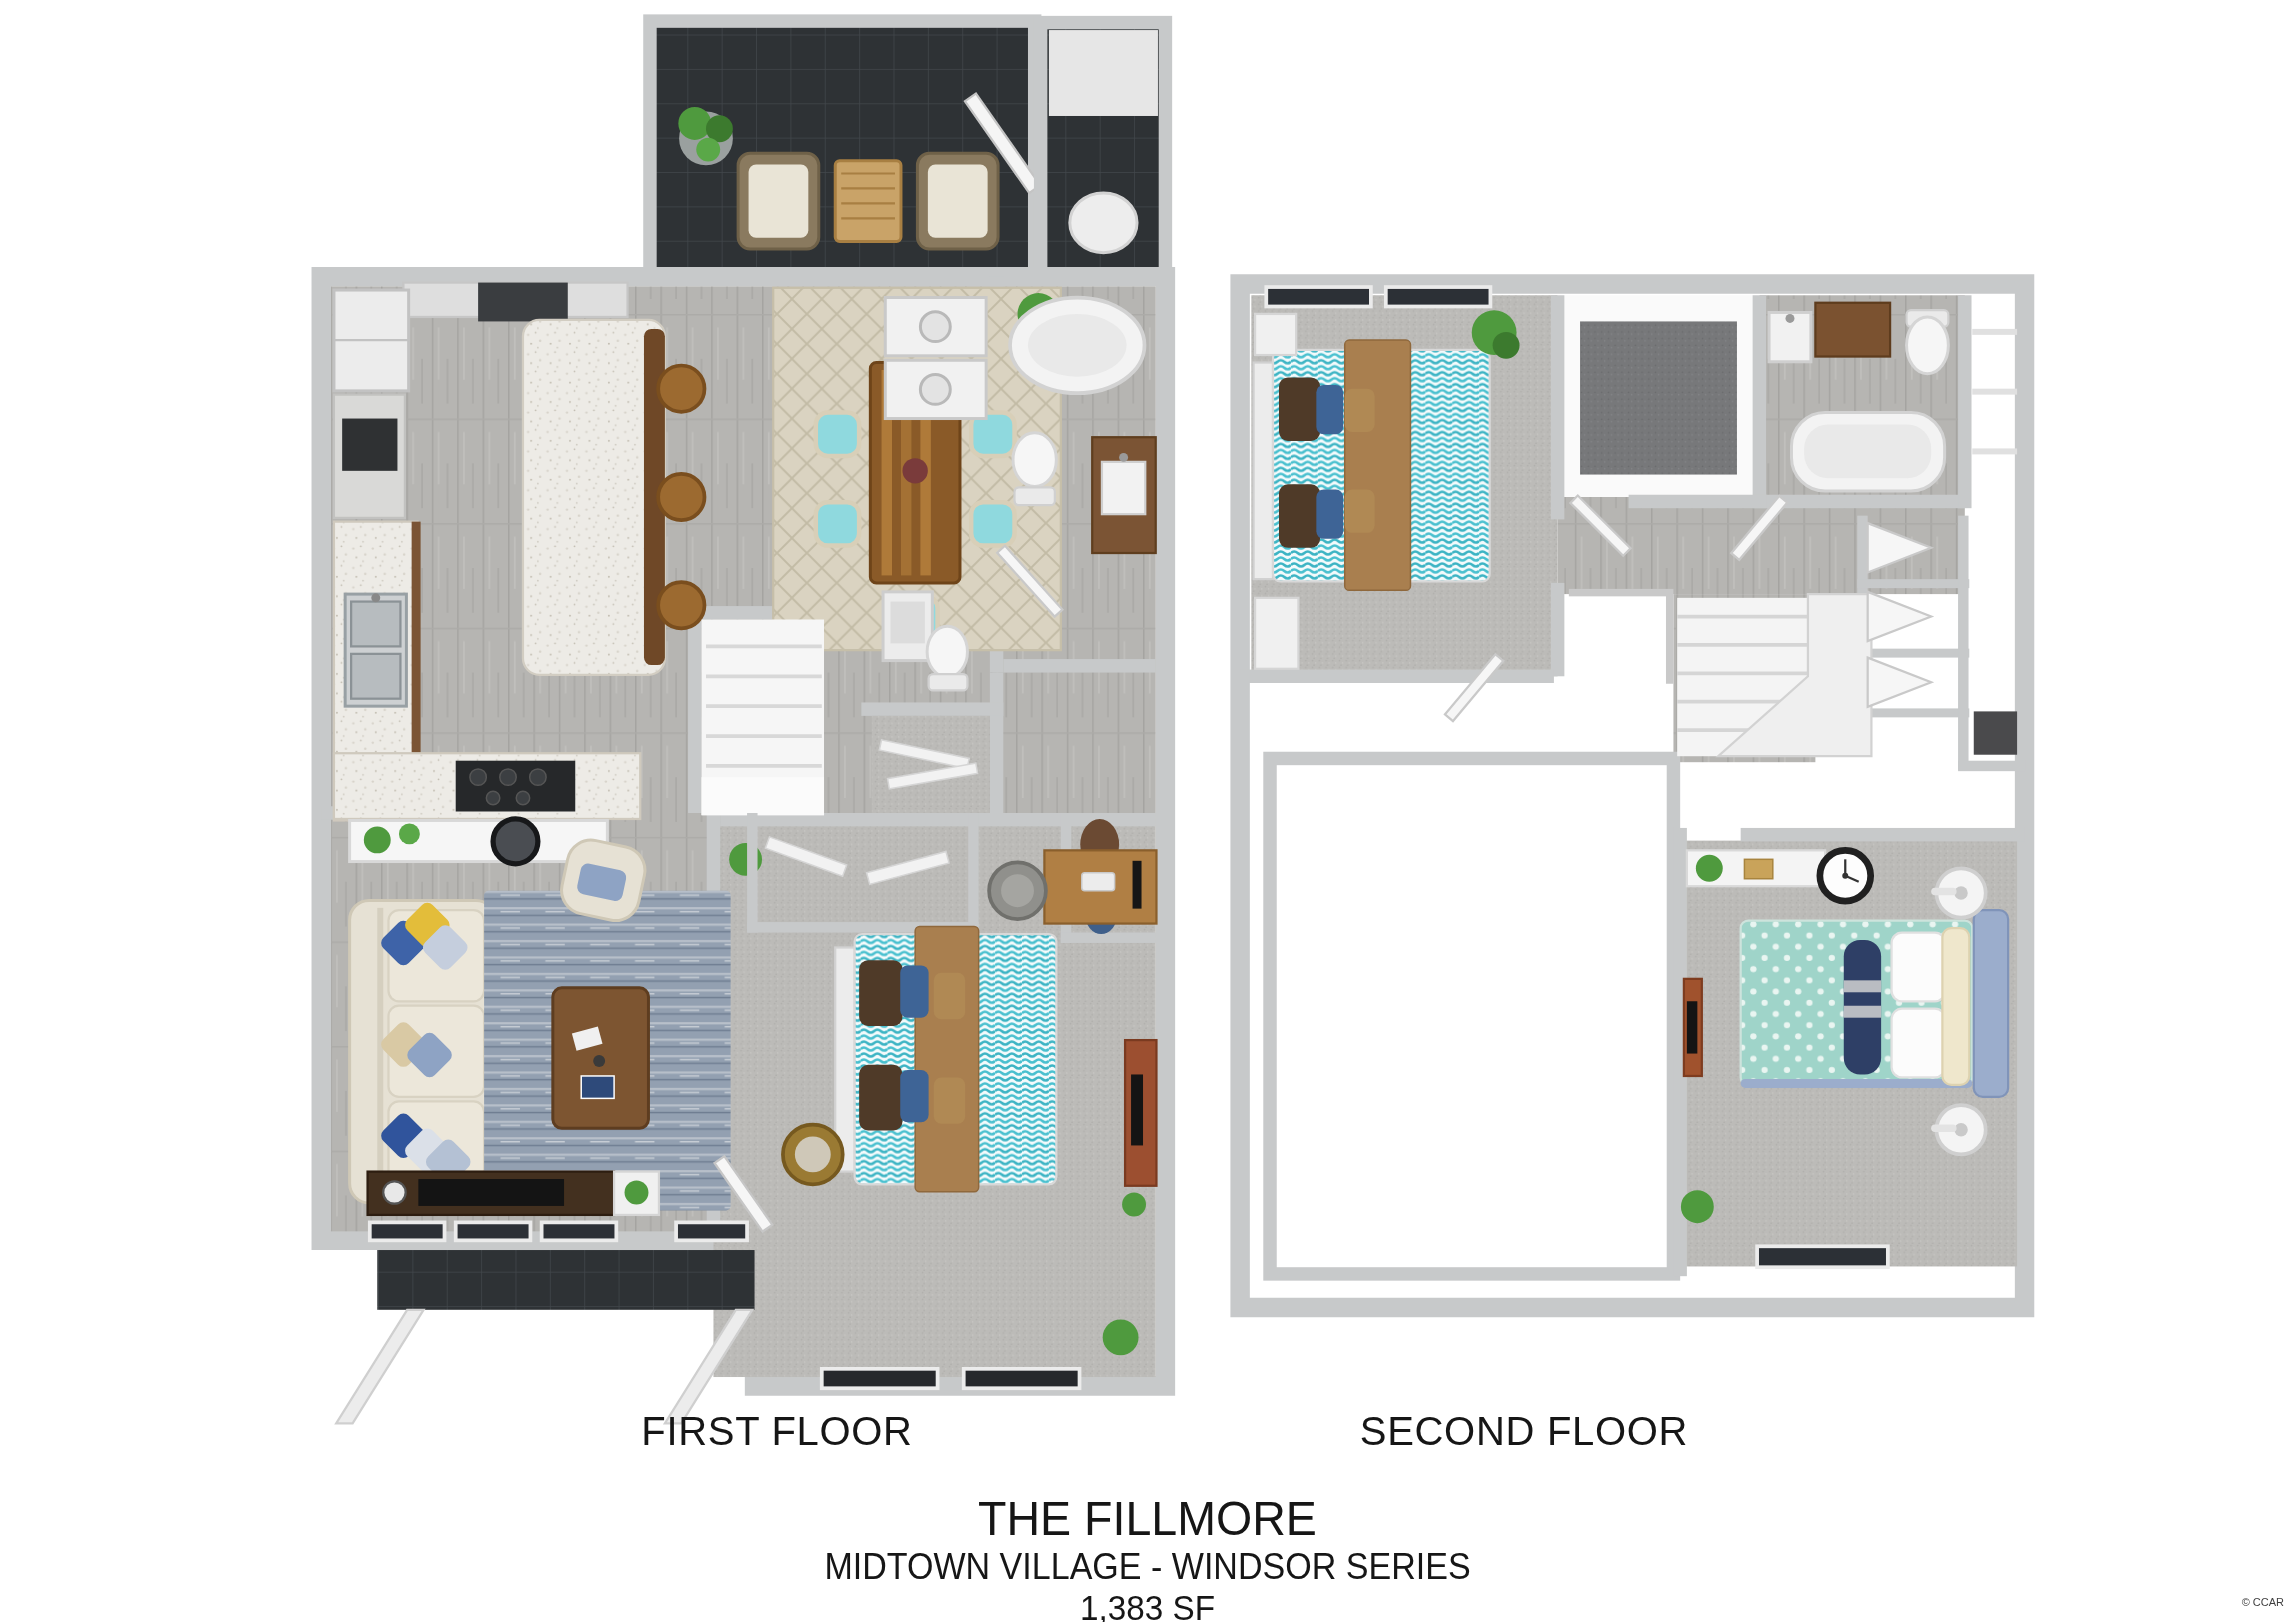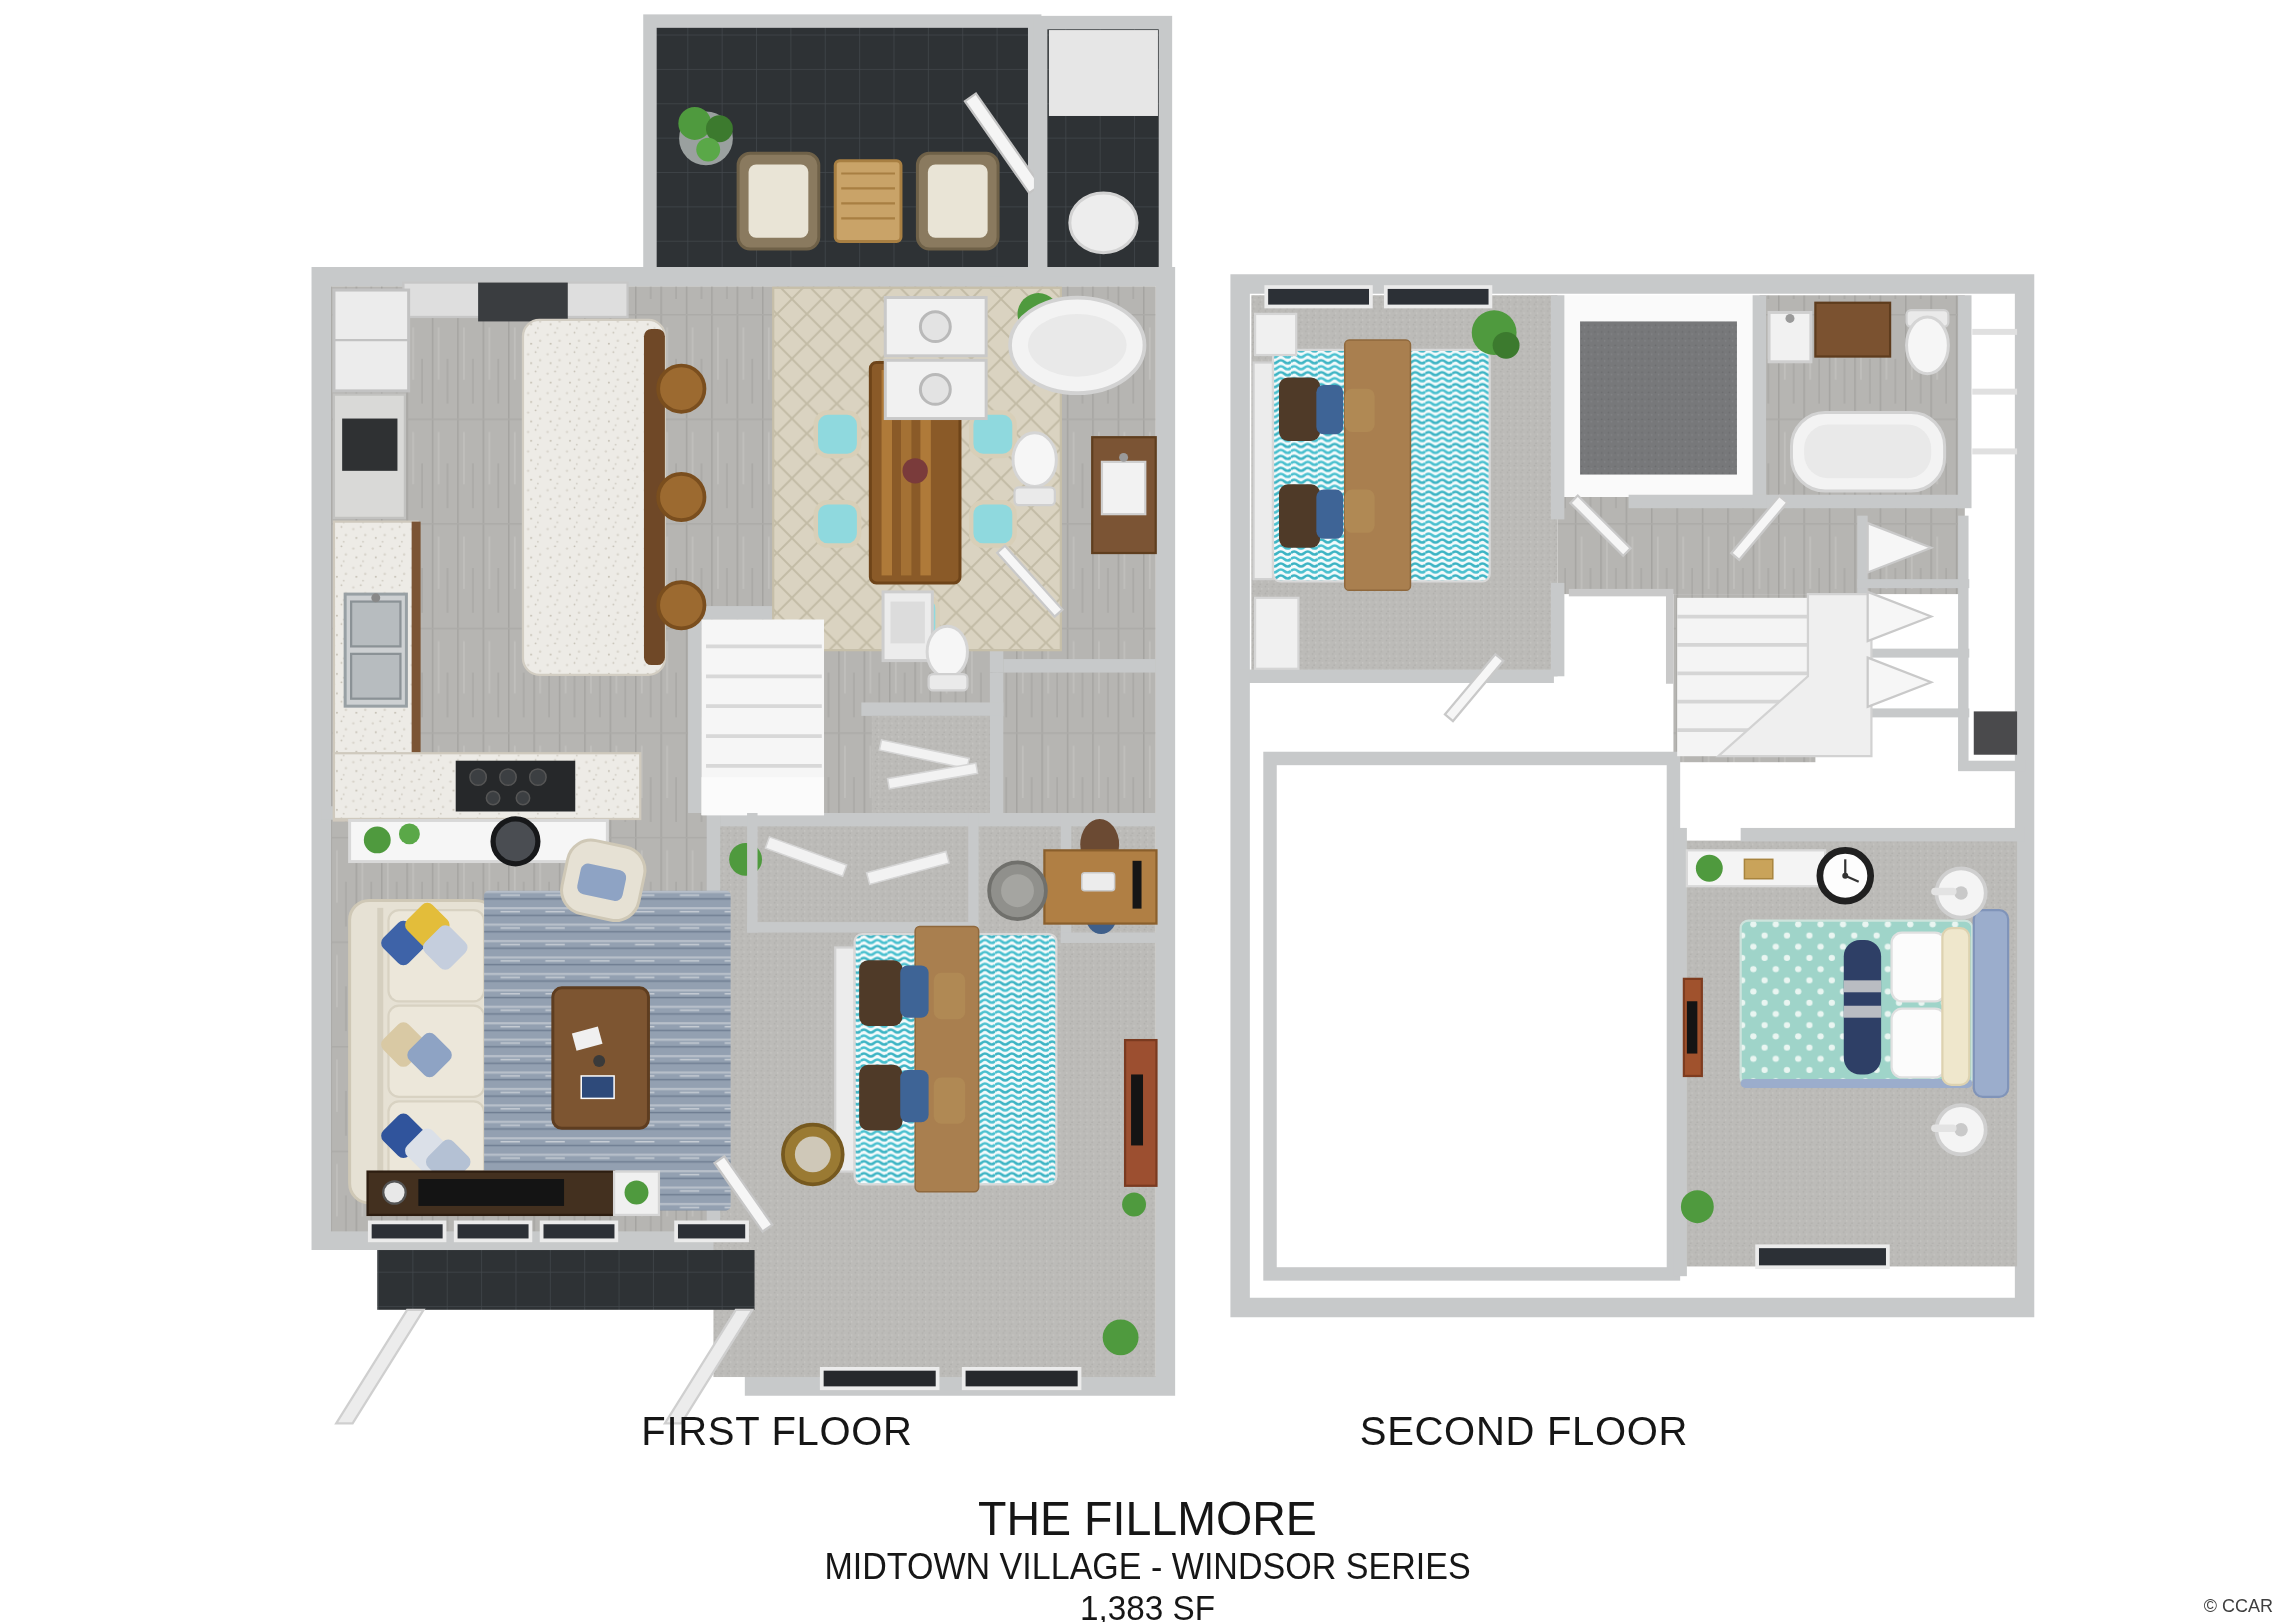--- a/index.html
+++ b/index.html
@@ -7,21 +7,21 @@
          font-family:"Liberation Sans", sans-serif;}
   #plans{position:absolute;left:0;top:0;width:2295px;height:1623px;}
   .wall{fill:var(--wall,#c7c9ca);}
   .floor-label{position:absolute;font-size:40px;color:var(--text,#161616);text-align:center;letter-spacing:0.7px;}
   #label-first{left:478px;top:1409px;width:598px;}
   #label-second{left:1240px;top:1409px;width:568px;}
   #title-block{position:absolute;left:0;top:1491px;width:2295px;text-align:center;color:var(--text,#161616);}
   #title-name{font-size:49px;line-height:54px;transform:scaleX(.95);}
   #title-series{font-size:37px;line-height:43px;transform:scaleX(.92);}
   #title-area{font-size:35px;line-height:40px;transform:scaleX(.95);}
-  #watermark{position:absolute;right:22px;top:1596px;font-size:18px;color:var(--watermark,#3f3f3f);}
+  #watermark{position:absolute;right:11px;top:1596px;font-size:11px;color:var(--watermark,#3f3f3f);}
 </style>
 </head>
 <body>
 
 <div id="sheet">
 
 <svg id="plans" viewBox="0 0 3072 2172" xmlns="http://www.w3.org/2000/svg">
   <defs>
     <pattern id="patTile" width="46" height="46" patternUnits="userSpaceOnUse">
       <rect width="46" height="46" fill="#2e3235"></rect>

